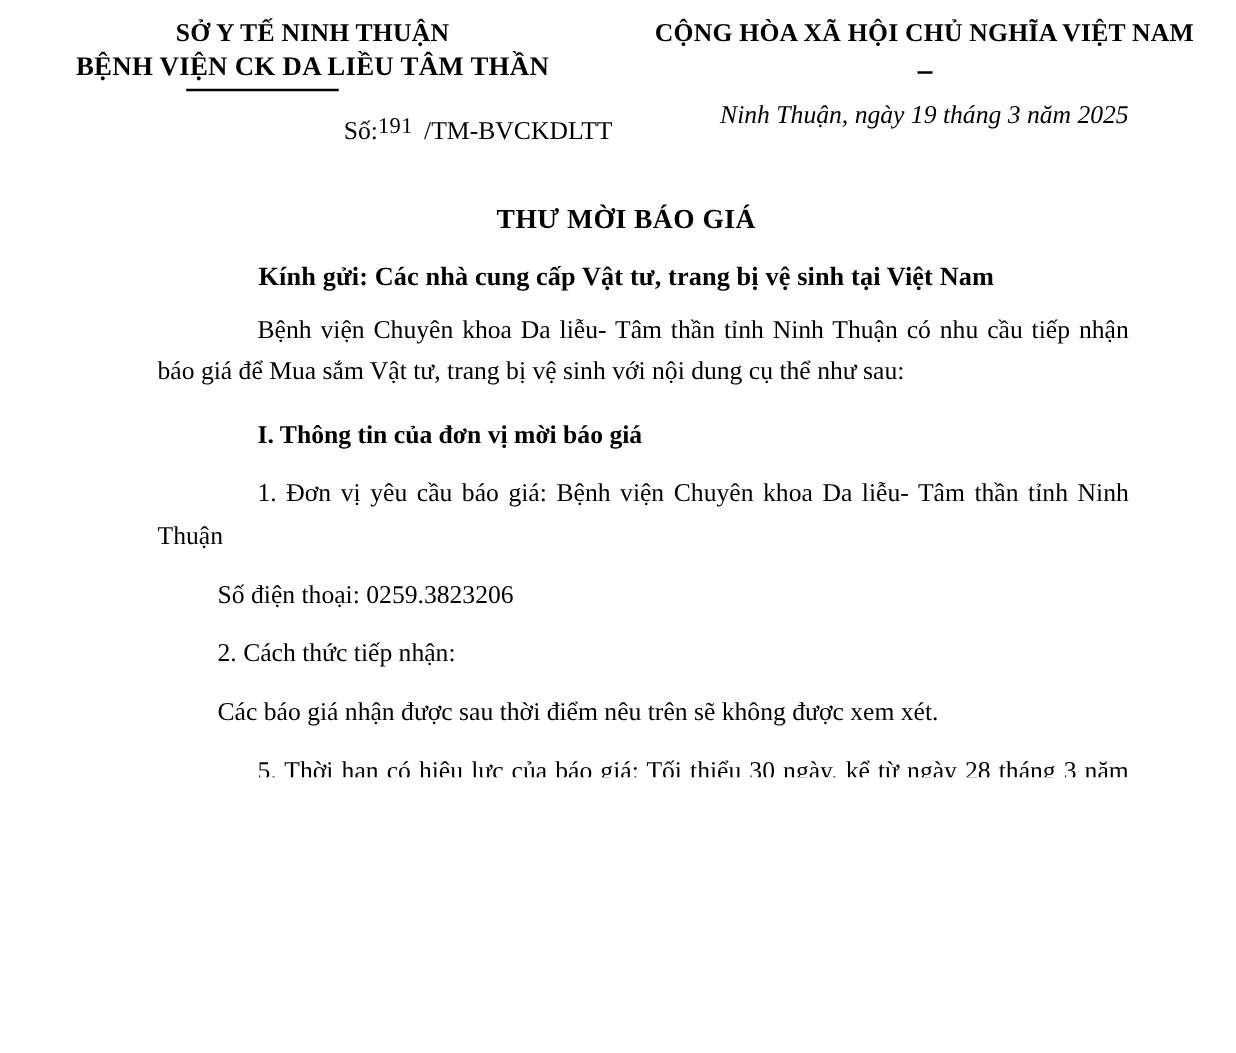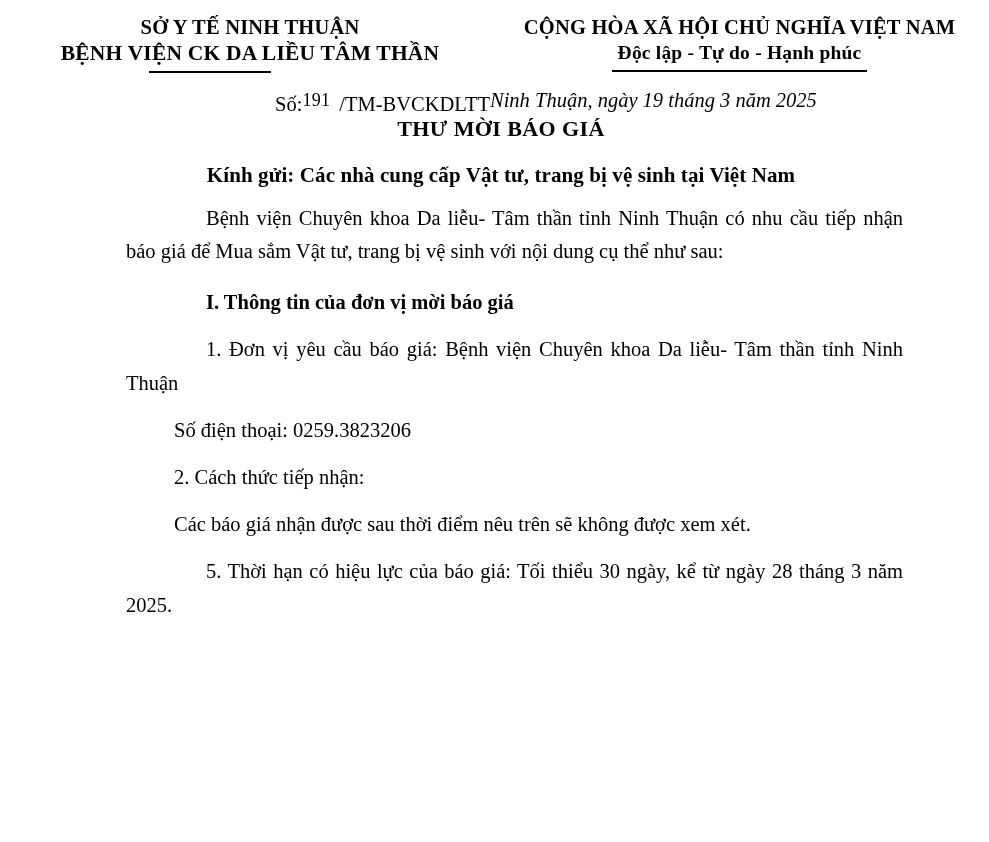--- a/index.html
+++ b/index.html
@@ -108,27 +108,28 @@
   }
 
   .doc-number .slashpart {
     margin-left: 9px;
   }
 
   .place-date {
     margin-top: 23px;
     font-size: 20.5px;
     font-style: italic;
-    text-align: left;
+    text-align: center;
     white-space: nowrap;
   }
 
   
   .title-block {
     text-align: center;
+    margin-top: 45px;
     padding-left: 13px;
   }
 
   .doc-title {
     font-size: 22px;
     font-weight: bold;
     letter-spacing: 0.4px;
   }
 
   .doc-recipient {
@@ -191,21 +192,20 @@
       </div>
 
       <div class="doc-number">
         <span>Số:</span><span class="num">191</span><span class="slashpart">/TM-BVCKDLTT</span>
       </div>
     </div>
 
     <div class="header-col header-right">
       <div class="nation-line-1">CỘNG HÒA XÃ HỘI CHỦ NGHĨA VIỆT NAM</div>
       <div class="nation-line-2">
-        <span>Độc lập - Tự do - Hạnh phúc</span>
         <span class="nation-underline"></span>
       </div>
 
       <div class="place-date">Ninh Thuận, ngày 19  tháng 3 năm 2025</div>
     </div>
   </div>
 
   <div class="title-block">
     <div class="doc-title">THƯ MỜI BÁO GIÁ</div>
     <div class="doc-recipient">Kính gửi: Các nhà cung cấp Vật tư, trang bị vệ sinh tại Việt Nam</div>

